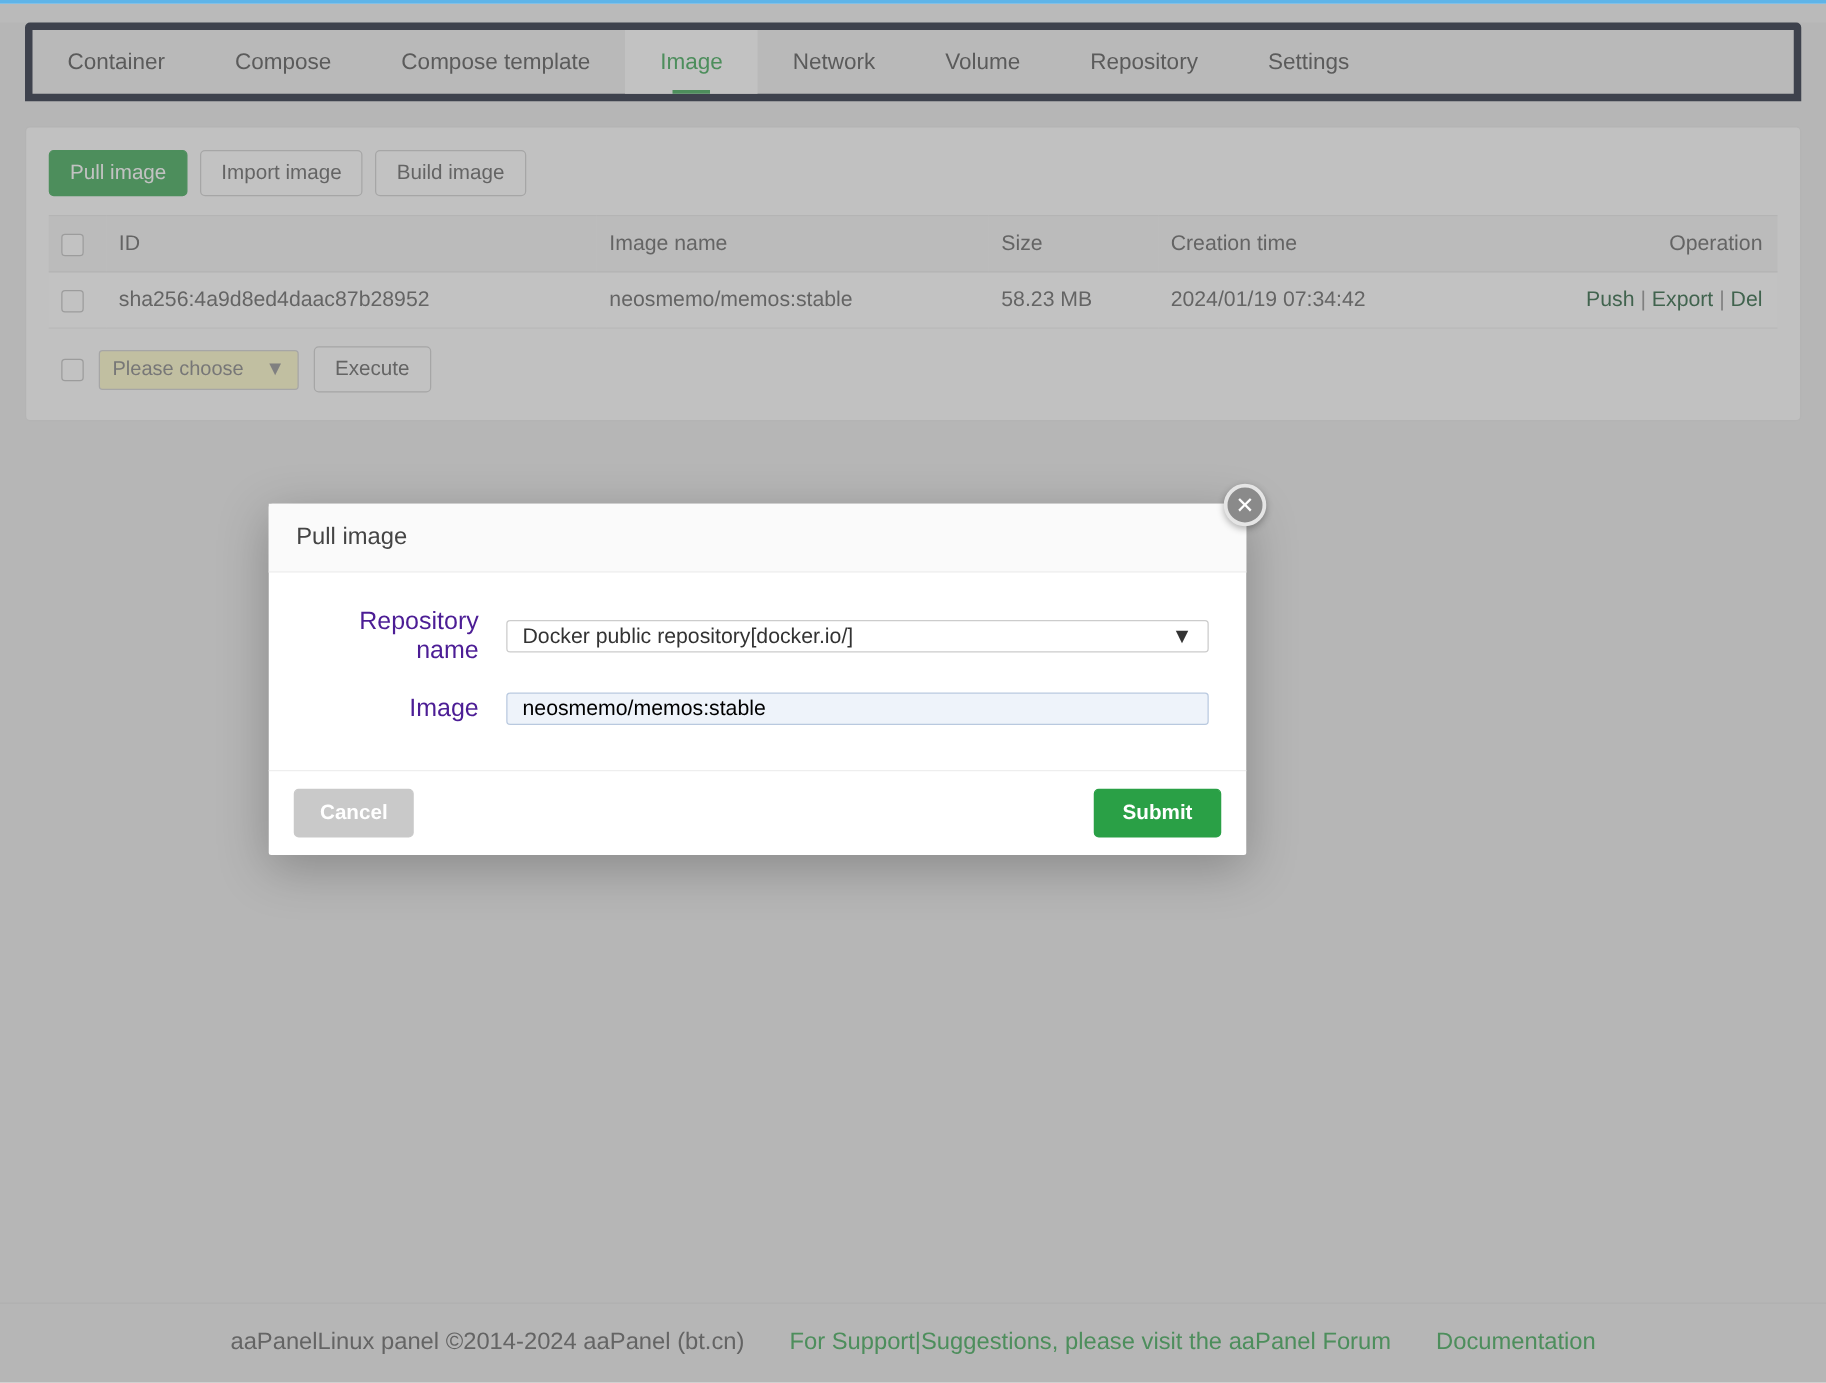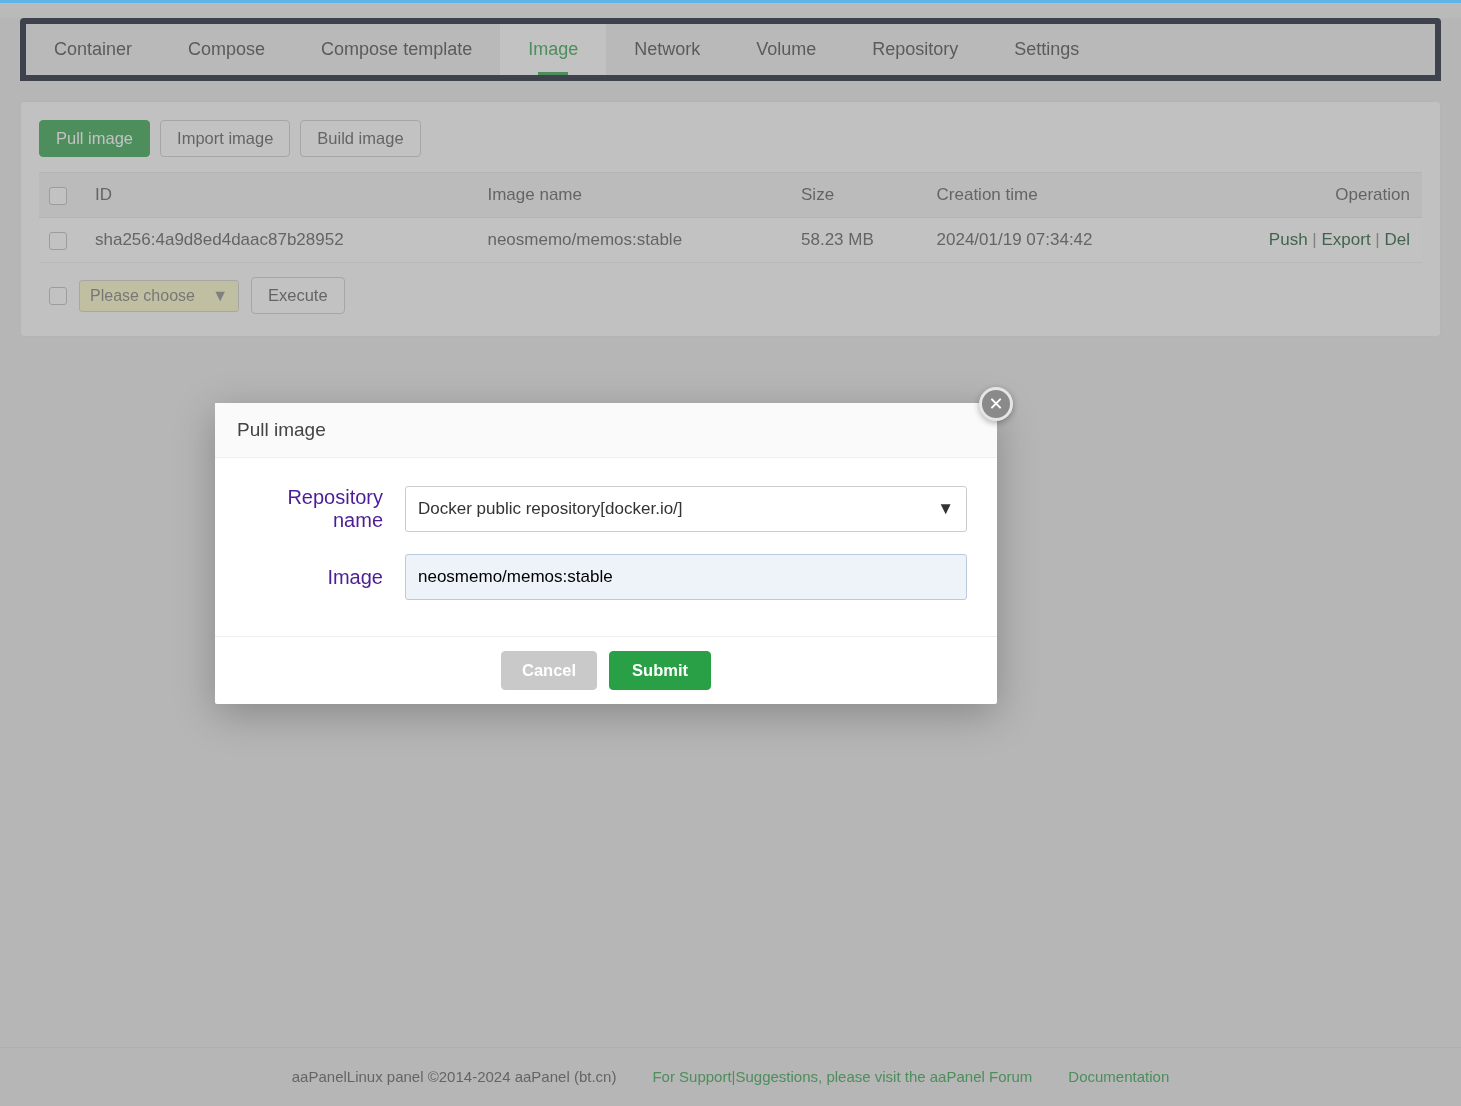--- a/index.html
+++ b/index.html
@@ -167,30 +167,30 @@
     width: 160px;
     text-align: right;
     padding-right: 22px;
     font-size: 20px;
     color: #4c1d95;
   }
   .form-select, .form-input {
     flex: 1;
     border: 1px solid #ccc;
     border-radius: 3px;
-    padding: 12px 12px;
+    padding: 2px 12px;
     font-size: 17px;
   }
   .form-select { display: flex; justify-content: space-between; align-items: center; cursor: pointer; background: #fff; }
   .form-input { background: #eef3fa; border-color: #b9c9df; }
   .modal-footer {
     border-top: 1px solid #eee;
     padding: 14px 20px;
     display: flex;
-    justify-content: center;
+    justify-content: space-between;
     gap: 12px;
   }
   .btn.cancel {
     background: #c9c9c9; color: #fff; border-color:#c9c9c9;
     padding: 9px 20px; font-weight: 600;
   }
   .btn.submit {
     background: #2aa046; color: #fff; border-color:#2aa046;
     padding: 9px 22px; font-weight: 600;
   }
@@ -210,21 +210,21 @@
   }
   footer.page-footer {
     position: absolute;
     bottom: 36px;
     left: 0; right: 0;
     border-top: 1px solid #ddd;
     padding-top: 20px;
     display: flex;
     justify-content: center;
     gap: 36px;
-    font-size: 15px;
+    font-size: 19px;
     color: #555;
   }
   footer.page-footer a { color: #2aa046; text-decoration: none; cursor: pointer; }
   .th-op { text-align: right !important; padding-right: 12px !important; }
   .td-op { text-align: right; padding-right: 12px !important; white-space: nowrap; }
 </style>
 </head>
 <body>
 
 <div class="page-bg">

